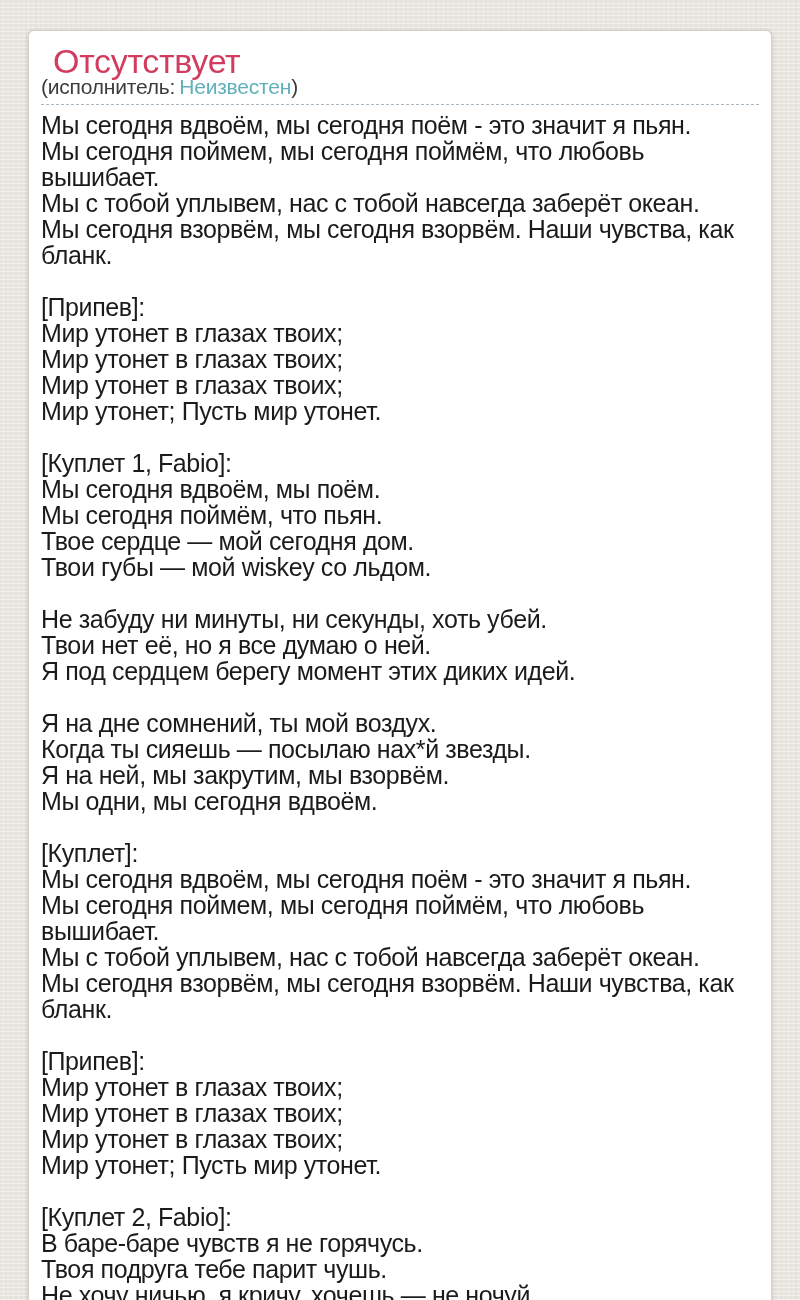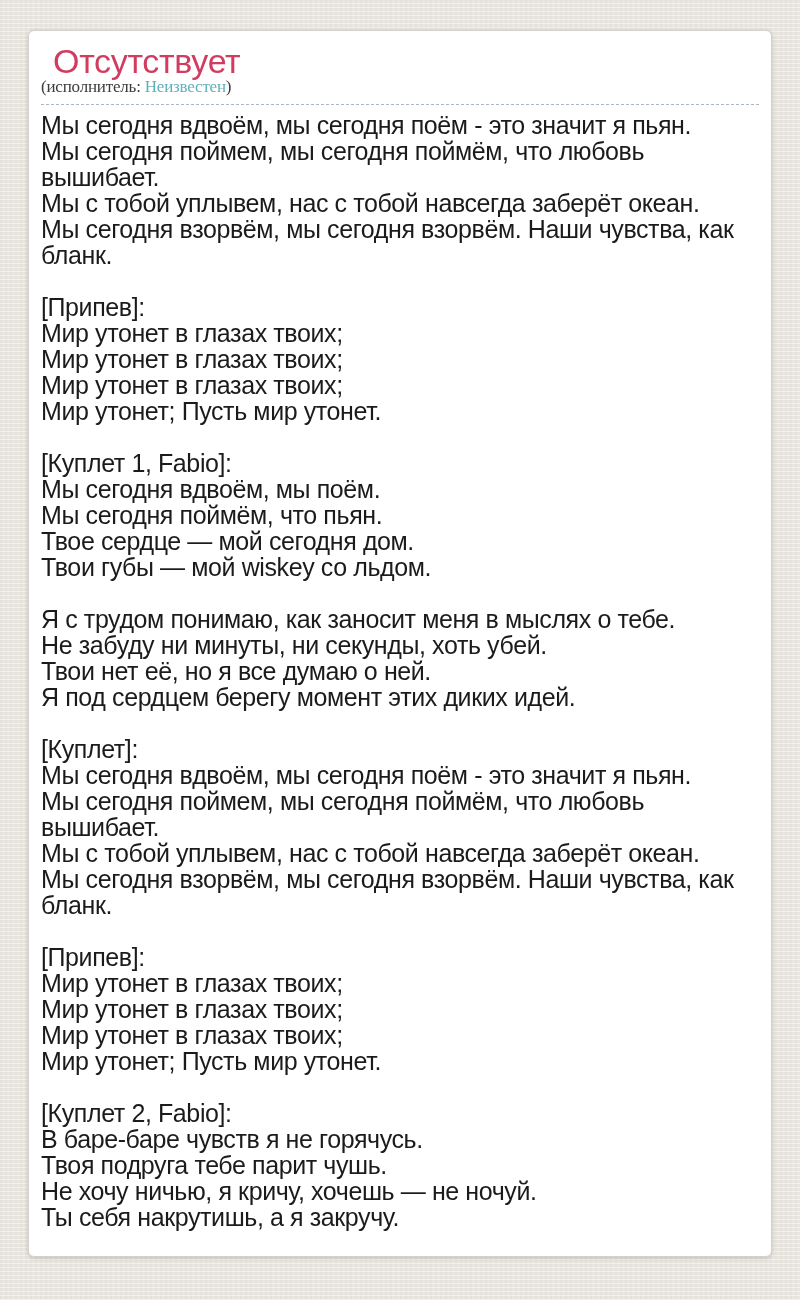--- a/index.html
+++ b/index.html
@@ -34,27 +34,26 @@
   }
   .song-title{
     margin:2px 0 0 12px;
     font-size:34px;
     line-height:32px;
     font-weight:400;
     letter-spacing:-0.3px;
     color:var(--title);
   }
   .artist-line{
-    font-size:17px;
+    font-size:21px;
     line-height:20px;
     color:var(--subtitle);
     letter-spacing:-0.2px;
     padding-bottom:7px;
     border-bottom:1px dashed var(--dotted);
-    font-family:Liberation Serif, serif;
   }
   .artist-link{
     color:var(--link);
     text-decoration:none;
     cursor:pointer;
     margin-left:4px;
   }
   .lyrics{
     margin-top:7px;
     font-size:25px;
@@ -92,24 +91,29 @@
         <p class="lyric-line">Мир утонет; Пусть мир утонет.</p>
       </div>
       <div class="stanza">
         <p class="lyric-line">[Куплет 1, Fabio]:</p>
         <p class="lyric-line">Мы сегодня вдвоём, мы поём.</p>
         <p class="lyric-line">Мы сегодня поймём, что пьян.</p>
         <p class="lyric-line">Твое сердце — мой сегодня дом.</p>
         <p class="lyric-line">Твои губы — мой wiskey со льдом.</p>
       </div>
       <div class="stanza">
-        <p class="lyric-line">Я с трудом понимаю, как заносит меня в мыслях о тебе.</p>
         <p class="lyric-line">Не забуду ни минуты, ни секунды, хоть убей.</p>
         <p class="lyric-line">Твои нет её, но я все думаю о ней.</p>
         <p class="lyric-line">Я под сердцем берегу момент этих диких идей.</p>
+      </div>
+      <div class="stanza">
+        <p class="lyric-line">Я на дне сомнений, ты мой воздух.</p>
+        <p class="lyric-line">Когда ты сияешь — посылаю нах*й звезды.</p>
+        <p class="lyric-line">Я на ней, мы закрутим, мы взорвём.</p>
+        <p class="lyric-line">Мы одни, мы сегодня вдвоём.</p>
       </div>
       <div class="stanza">
         <p class="lyric-line">[Куплет]:</p>
         <p class="lyric-line">Мы сегодня вдвоём, мы сегодня поём - это значит я пьян.</p>
         <p class="lyric-line">Мы сегодня поймем, мы сегодня поймём, что любовь вышибает.</p>
         <p class="lyric-line">Мы с тобой уплывем, нас с тобой навсегда заберёт океан.</p>
         <p class="lyric-line">Мы сегодня взорвём, мы сегодня взорвём. Наши чувства, как бланк.</p>
       </div>
       <div class="stanza">
         <p class="lyric-line">[Припев]:</p>

